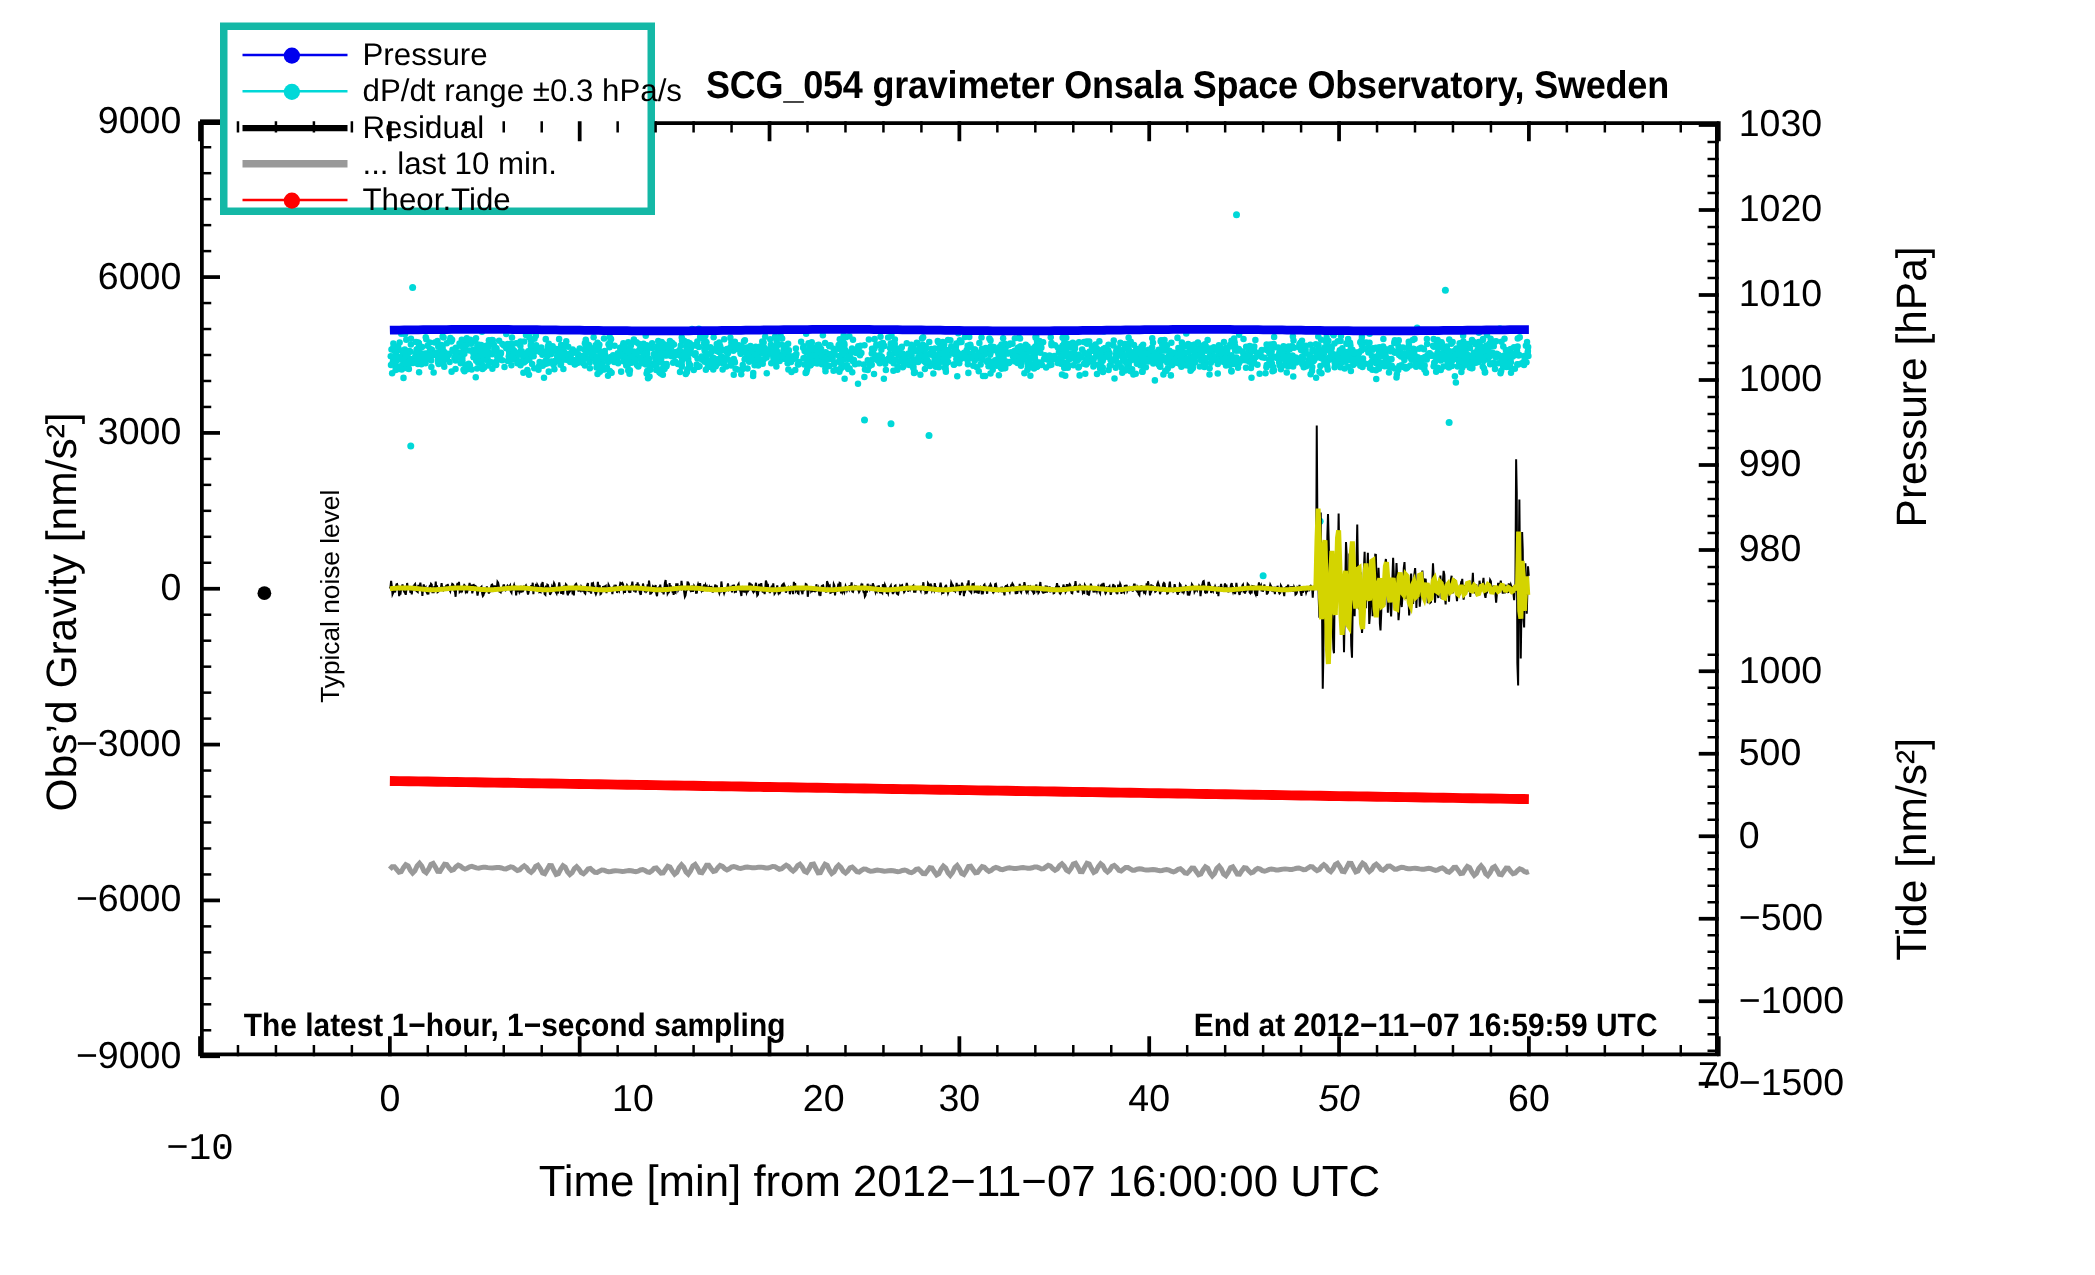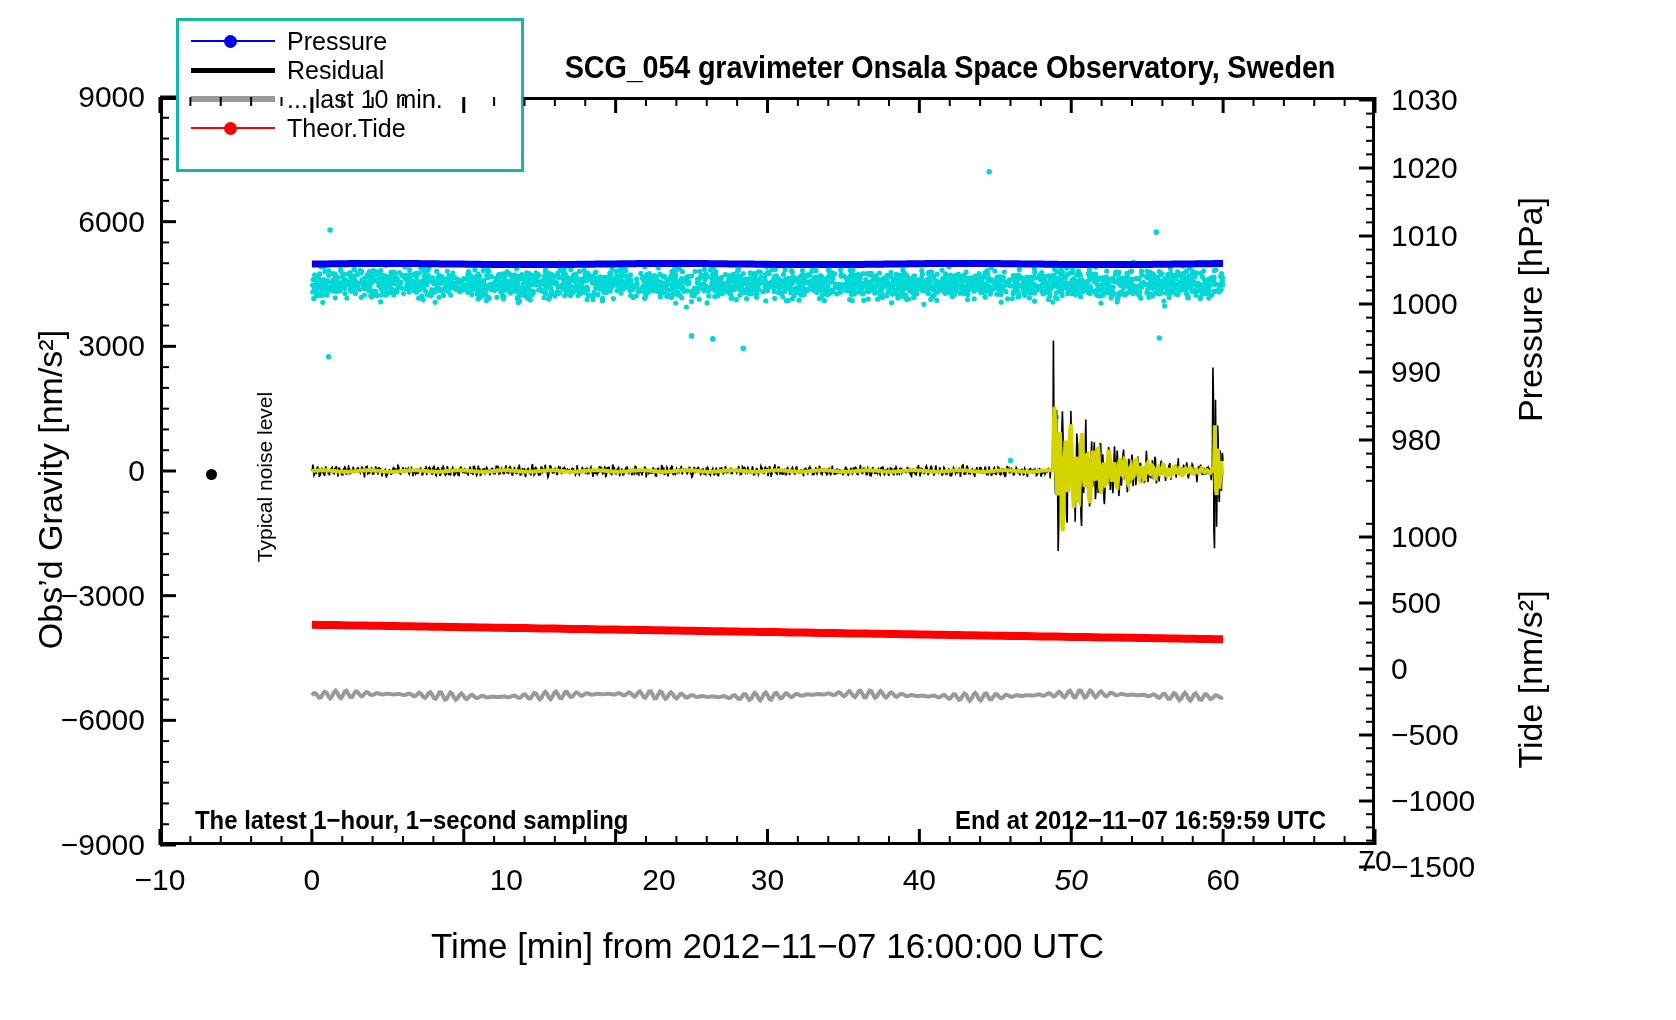--- a/index.html
+++ b/index.html
@@ -43,21 +43,21 @@
   #note-right{left:955px;top:805px;transform-origin:left center;}
 
   #noise-note{position:absolute;left:150px;top:465px;width:230px;
               font-size:21px;text-align:center;white-space:nowrap;
               transform:rotate(-90deg);transform-origin:center center;}
   #noise-dot{position:absolute;left:206px;top:469px;width:11px;height:11px;
              border-radius:50%;background:#000;}
 
   
   #legend{position:absolute;left:176px;top:18px;width:348px;height:154px;
-          background:#fff;border:3px solid #14b8a6;box-sizing:border-box;
+          background:#fff;border:6px solid #14b8a6;box-sizing:border-box;
           padding:6px 0 0 0;}
   .lg-row{display:flex;align-items:center;height:28px;margin:0 0 1px 0;}
   .lg-key{width:108px;height:28px;position:relative;flex:0 0 108px;}
   .lg-key i{position:absolute;left:12px;top:13px;width:84px;height:2px;display:block;}
   .lg-key b{position:absolute;left:45px;top:8px;width:13px;height:13px;
             border-radius:50%;display:block;}
   .lg-txt{font-size:25px;line-height:25px;white-space:nowrap;}
 </style>
 </head>
 <body>
@@ -79,20 +79,27 @@
   <div id="noise-note">Typical noise level</div>
   <div id="noise-dot"></div>
 
   <div id="legend">
     <div class="lg-row">
       <span class="lg-key">
           <i style="background: rgb(0, 0, 238); height: 2px; top: 13px;"></i>
           <b style="background: rgb(0, 0, 238);"></b>
         </span>
       <span class="lg-txt">Pressure</span>
+    </div>
+    <div class="lg-row">
+      <span class="lg-key">
+          <i style="background: rgb(0, 216, 216); height: 2px; top: 13px;"></i>
+          <b style="background: rgb(0, 216, 216);"></b>
+        </span>
+      <span class="lg-txt">dP/dt range ±0.3 hPa/s</span>
     </div>
     <div class="lg-row">
       <span class="lg-key">
           <i style="background: rgb(0, 0, 0); height: 5px; top: 11.5px;"></i>
         </span>
       <span class="lg-txt">Residual</span>
     </div>
     <div class="lg-row">
       <span class="lg-key">
           <i style="background: rgb(153, 153, 153); height: 6px; top: 11px;"></i>
@@ -127,21 +134,21 @@
     </div>
   <div id="ticks-xt">
       <div class="tick r" style="left: 1391px; top: 522px;">1000</div>
       <div class="tick r" style="left: 1391px; top: 588px;">500</div>
       <div class="tick r" style="left: 1391px; top: 654px;">0</div>
       <div class="tick r" style="left: 1391px; top: 720px;">−500</div>
       <div class="tick r" style="left: 1391px; top: 786px;">−1000</div>
       <div class="tick r" style="left: 1391px; top: 852px;">−1500</div>
     </div>
   <div id="ticks-x">
-      <div class="tick x" style="left: 100px; top: 865px; width: 120px;">−10</div>
+      <div class="tick x" style="left: 100px; top: 905px; width: 120px; font-family: Liberation Mono, monospace;">−10</div>
       <div class="tick x" style="left: 251.875px; top: 865px; width: 120px;">0</div>
       <div class="tick x" style="left: 403px; top: 865px; width: 120px; text-align: right;">10</div>
       <div class="tick x" style="left: 555.625px; top: 865px; width: 120px; text-align: right;">20</div>
       <div class="tick x" style="left: 707.5px; top: 865px; width: 120px;">30</div>
       <div class="tick x" style="left: 859.375px; top: 865px; width: 120px;">40</div>
       <div class="tick x" style="left: 1011.25px; top: 865px; width: 120px; font-style: italic;">50</div>
       <div class="tick x" style="left: 1163.12px; top: 865px; width: 120px;">60</div>
       <div class="tick x" style="left: 1315px; top: 846px; width: 120px;">70</div>
     </div>
 

